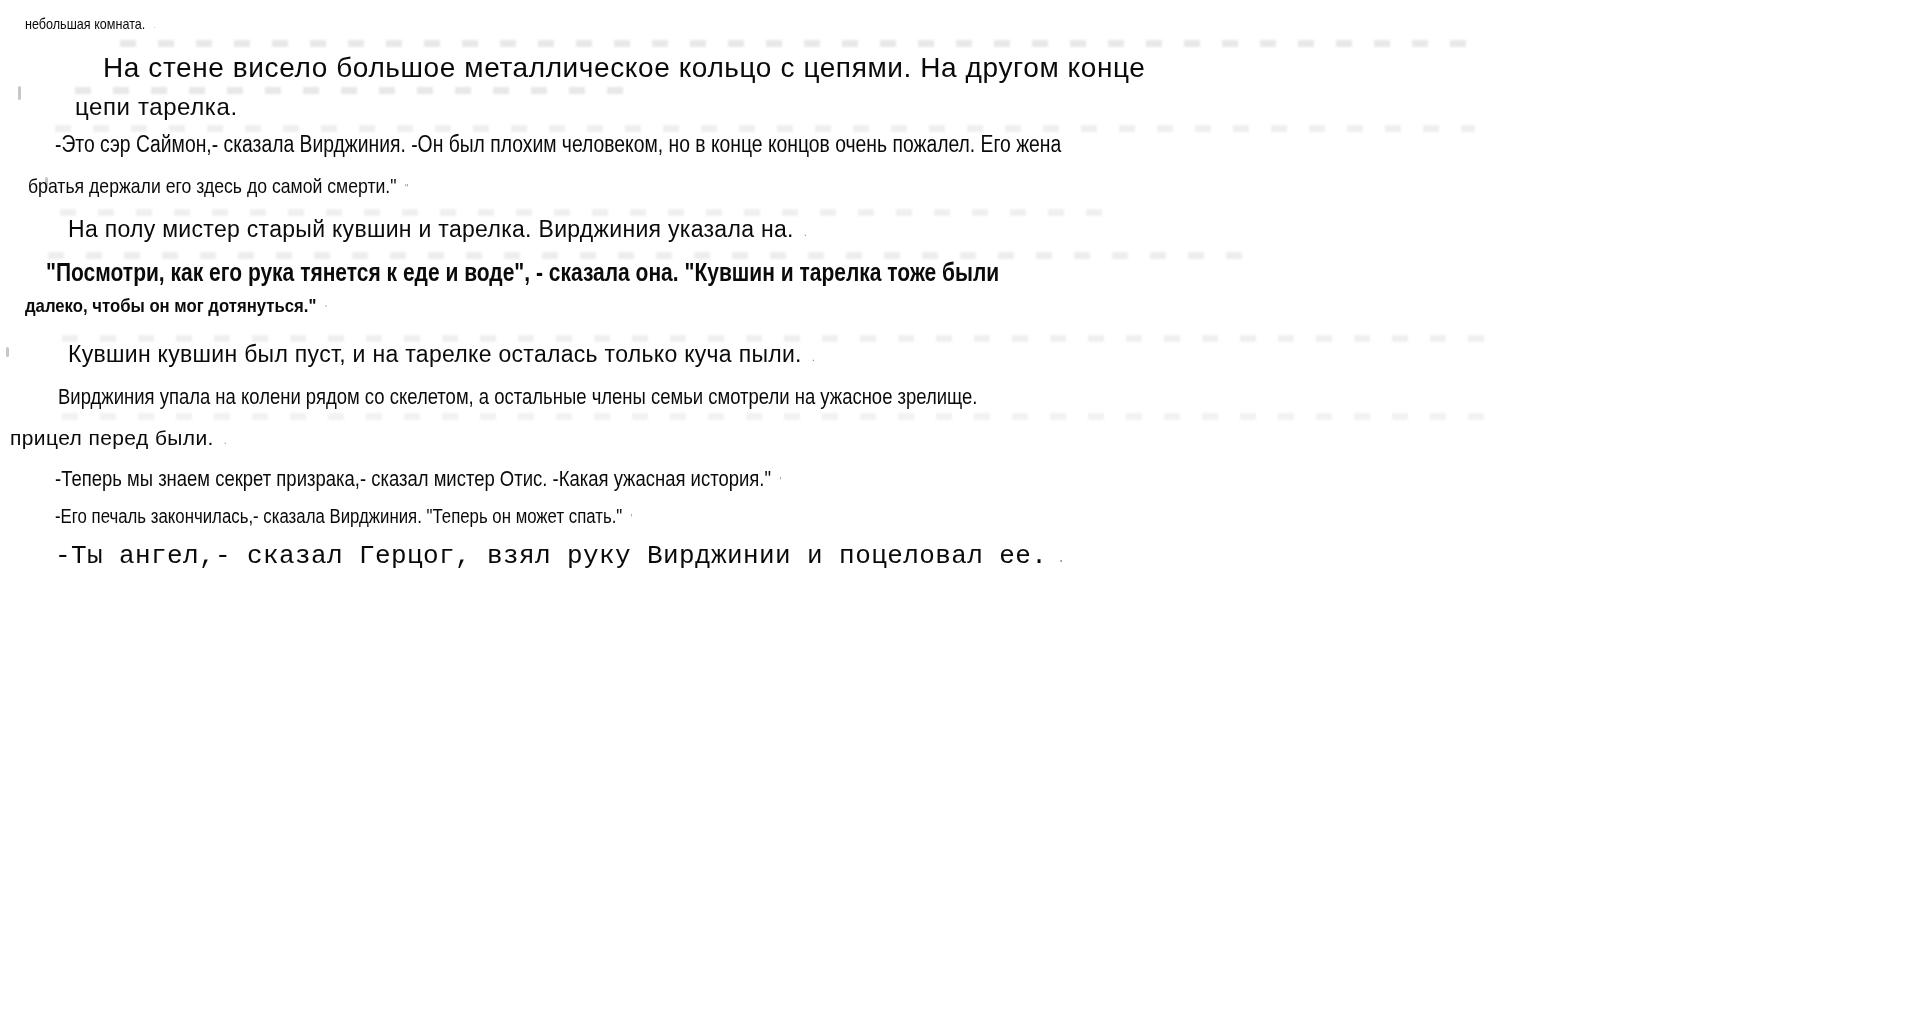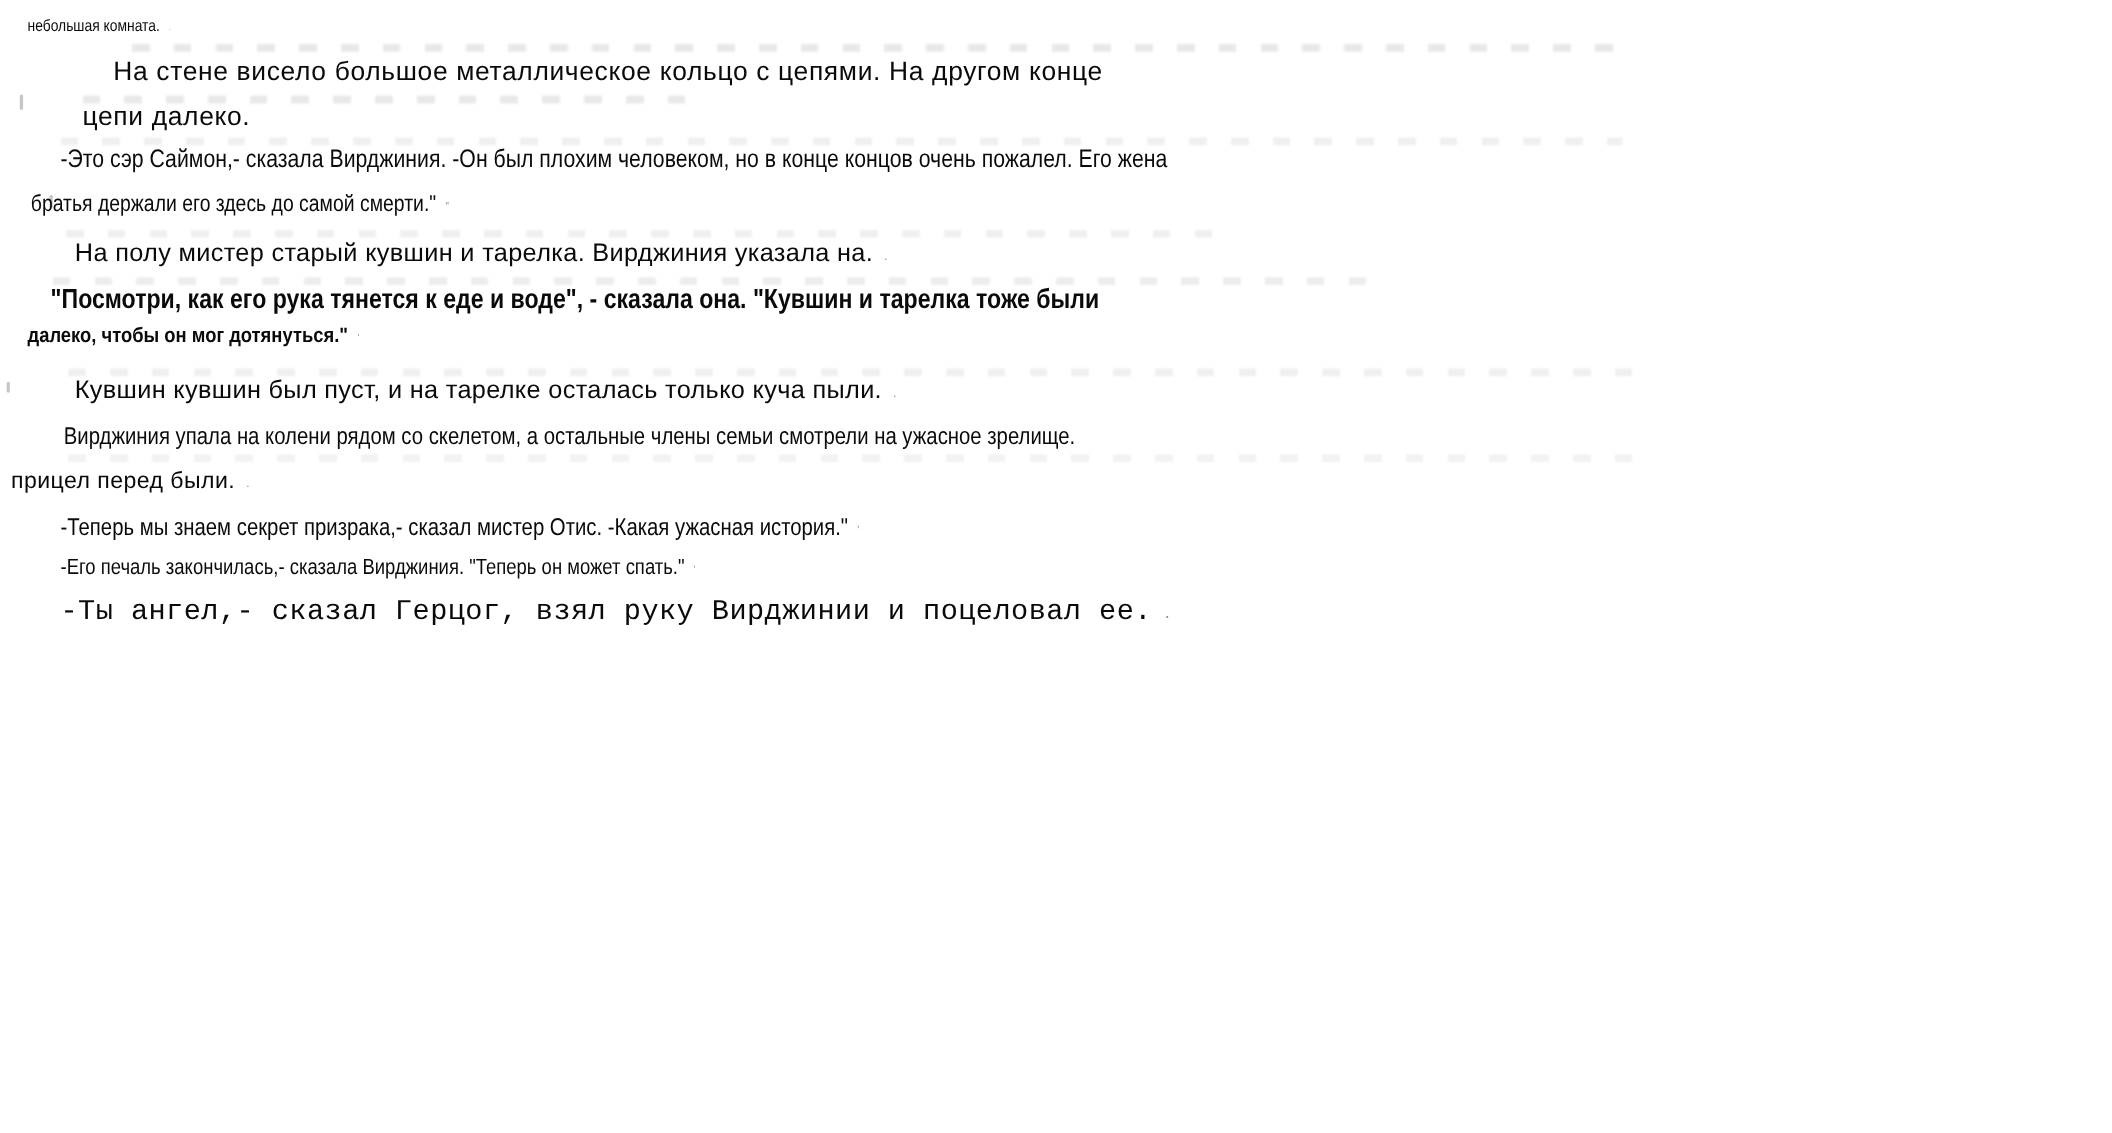--- a/index.html
+++ b/index.html
@@ -19,21 +19,21 @@
   .line {
     position: absolute;
     white-space: nowrap;
     line-height: 1.15;
     color: #0a0a0a;
   }
   .cond   { transform: scaleX(0.84); transform-origin: 0 50%; }
   .cond88 { transform: scaleX(0.88); transform-origin: 0 50%; }
 
   .l0  { left: 25px;  top: 15px;  font-size: 15px; }
-  .l1  { left: 103px; top: 52px;  font-size: 24px; letter-spacing: 0.6px; }
+  .l1  { left: 103px; top: 52px;  font-size: 28px; letter-spacing: 0.6px; }
   .l2  { left: 75px;  top: 93px;  font-size: 24px; letter-spacing: 0.6px; }
   .l3  { left: 55px;  top: 131px; font-size: 23px; }
   .l4  { left: 28px;  top: 174px; font-size: 21px; }
   .l5  { left: 68px;  top: 216px; font-size: 23px; letter-spacing: 0.3px; }
   .l6  { left: 46px;  top: 258px; font-size: 25px; font-weight: bold; }
   .l7  { left: 25px;  top: 295px; font-size: 19px; font-weight: bold; }
   .l8  { left: 68px;  top: 341px; font-size: 23px; letter-spacing: 0.3px; }
   .l9  { left: 58px;  top: 384px; font-size: 22px; }
   .l10 { left: 10px;  top: 426px; font-size: 21px; letter-spacing: 0.4px; }
   .l11 { left: 55px;  top: 466px; font-size: 22px; }
@@ -94,21 +94,21 @@
 
   <div class="line l0 cond">
     <span>небольшая комната.</span><span class="tail">.</span>
   </div>
 
   <div class="line l1">
     <span>На стене висело большое металлическое кольцо с цепями. На другом конце</span><span class="tail"></span>
   </div>
 
   <div class="line l2">
-    <span>цепи далеко.</span><span class="tail"></span>
+    <span>цепи тарелка.</span><span class="tail"></span>
   </div>
 
   <div class="line l3 cond">
     <span>-Это сэр Саймон,- сказала Вирджиния. -Он был плохим человеком, но в конце концов очень пожалел. Его жена</span><span class="tail"></span>
   </div>
 
   <div class="line l4 cond">
     <span>братья держали его здесь до самой смерти."</span><span class="tail">"</span>
   </div>
 

